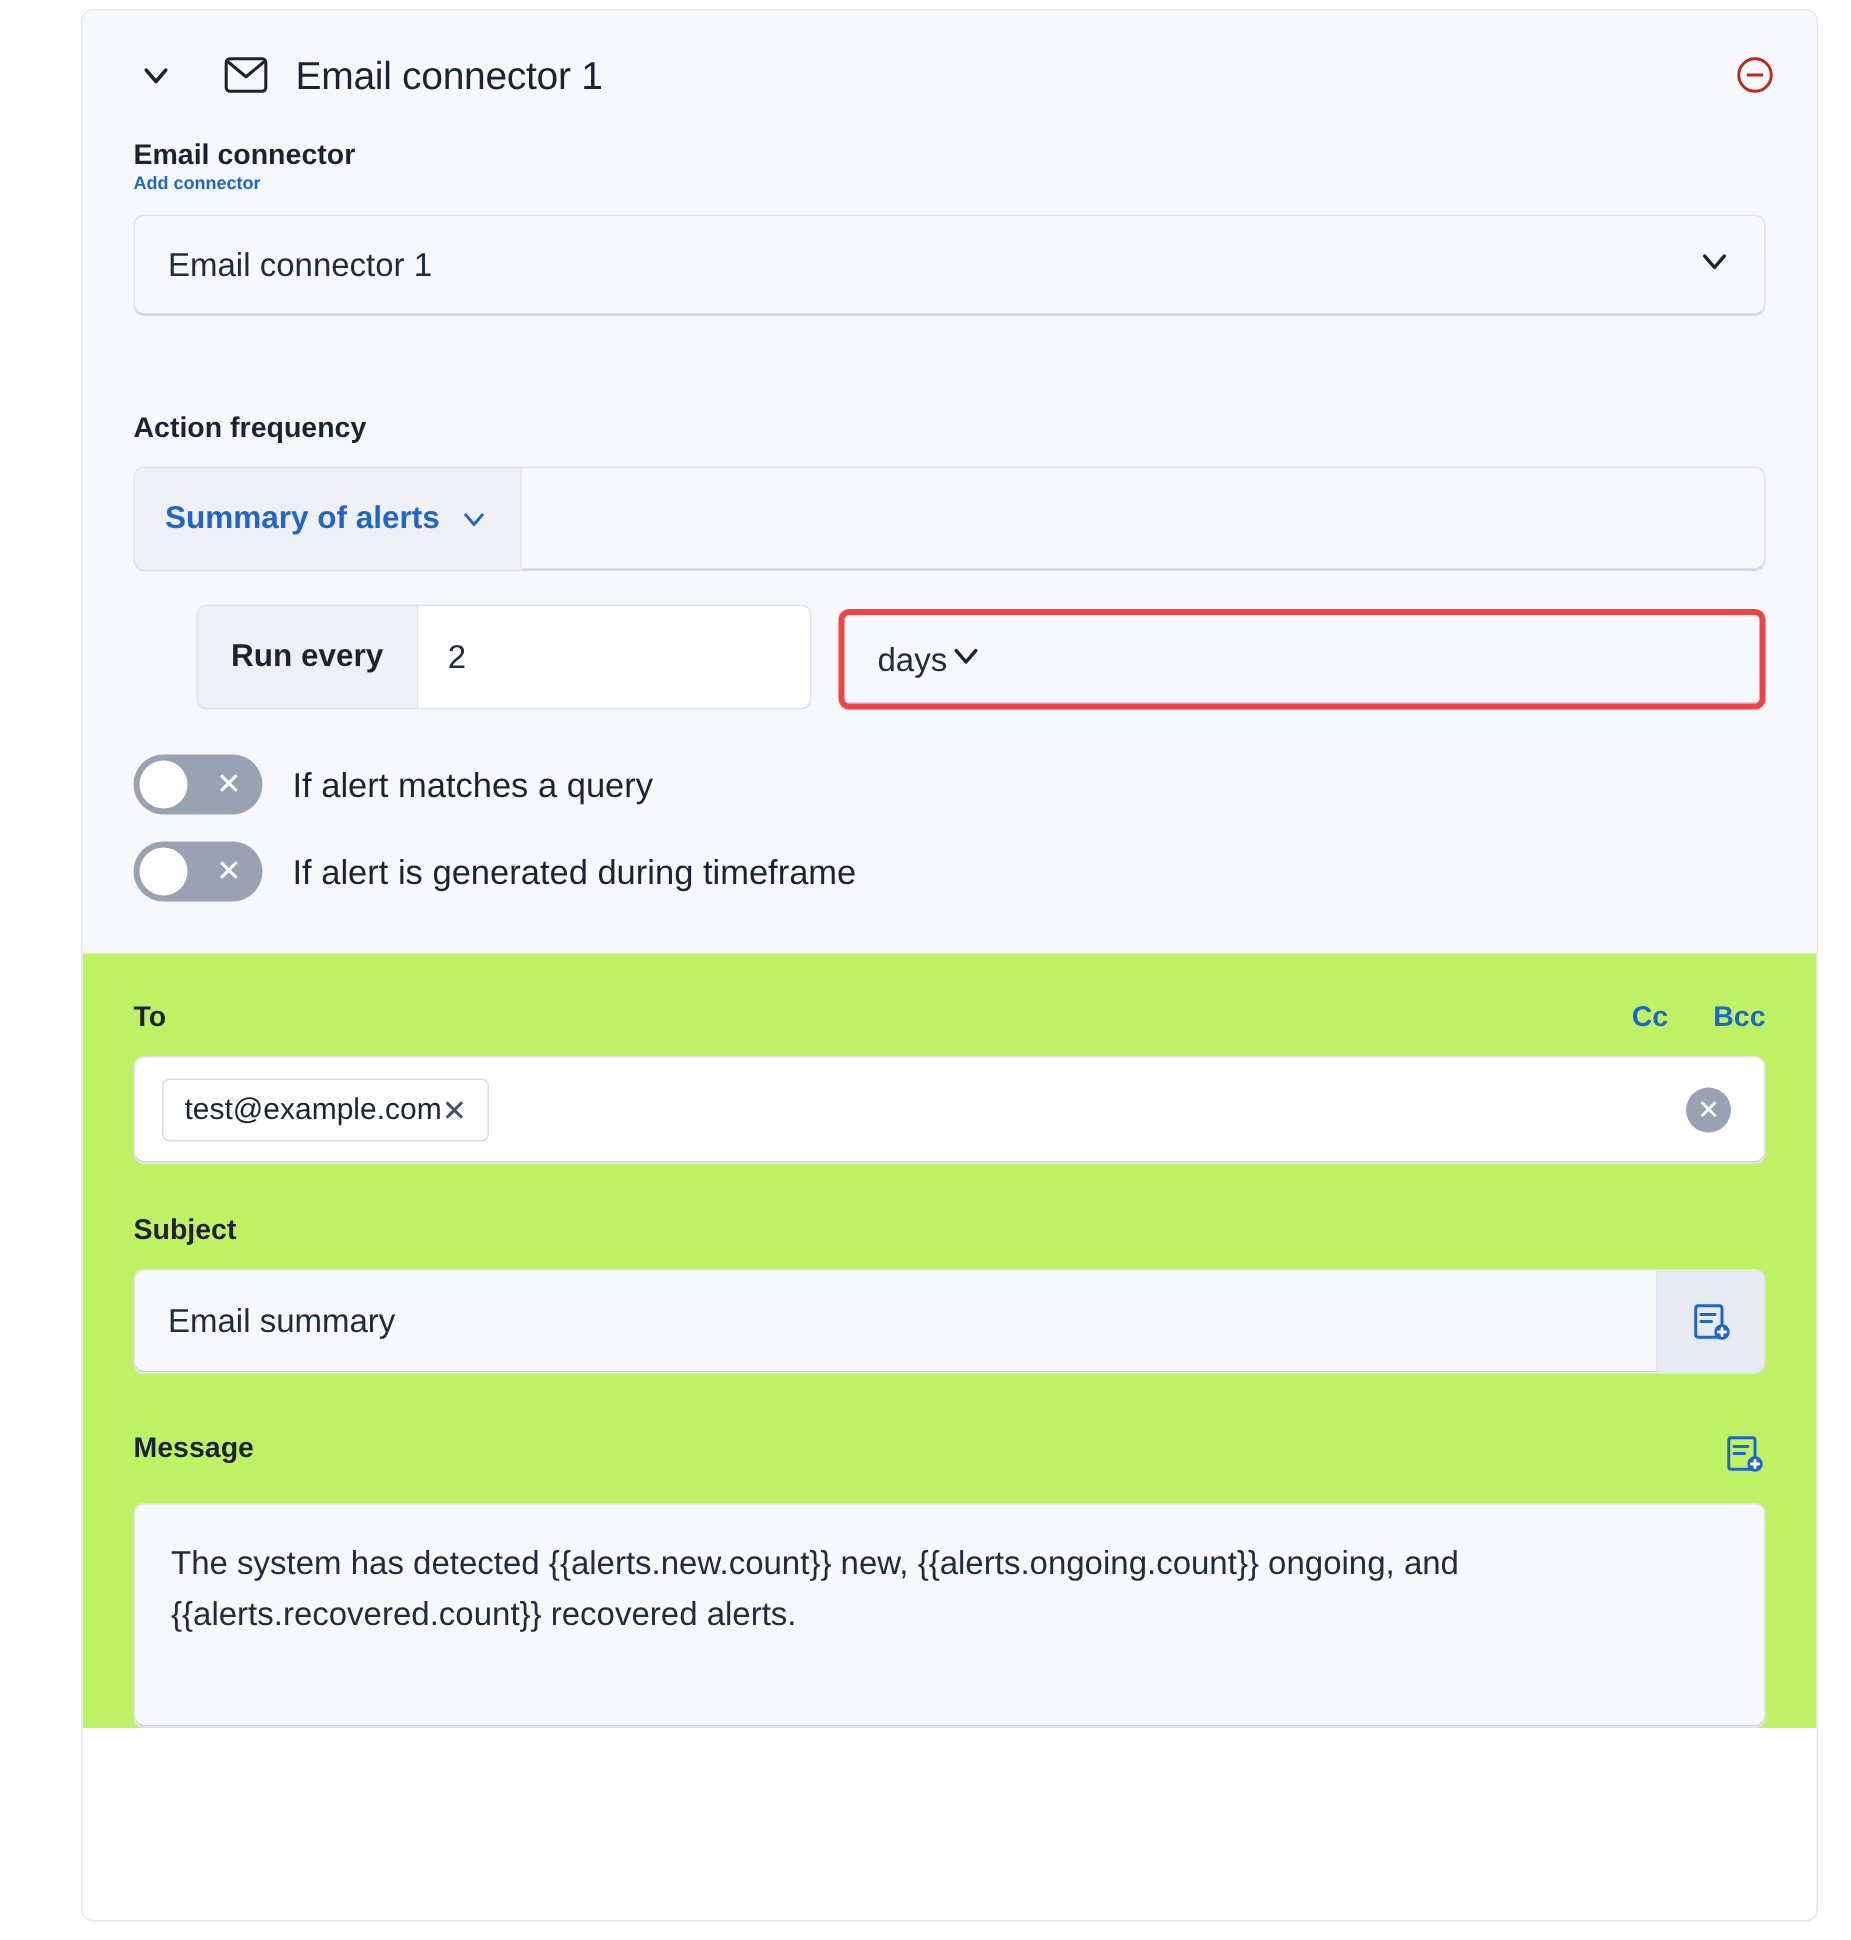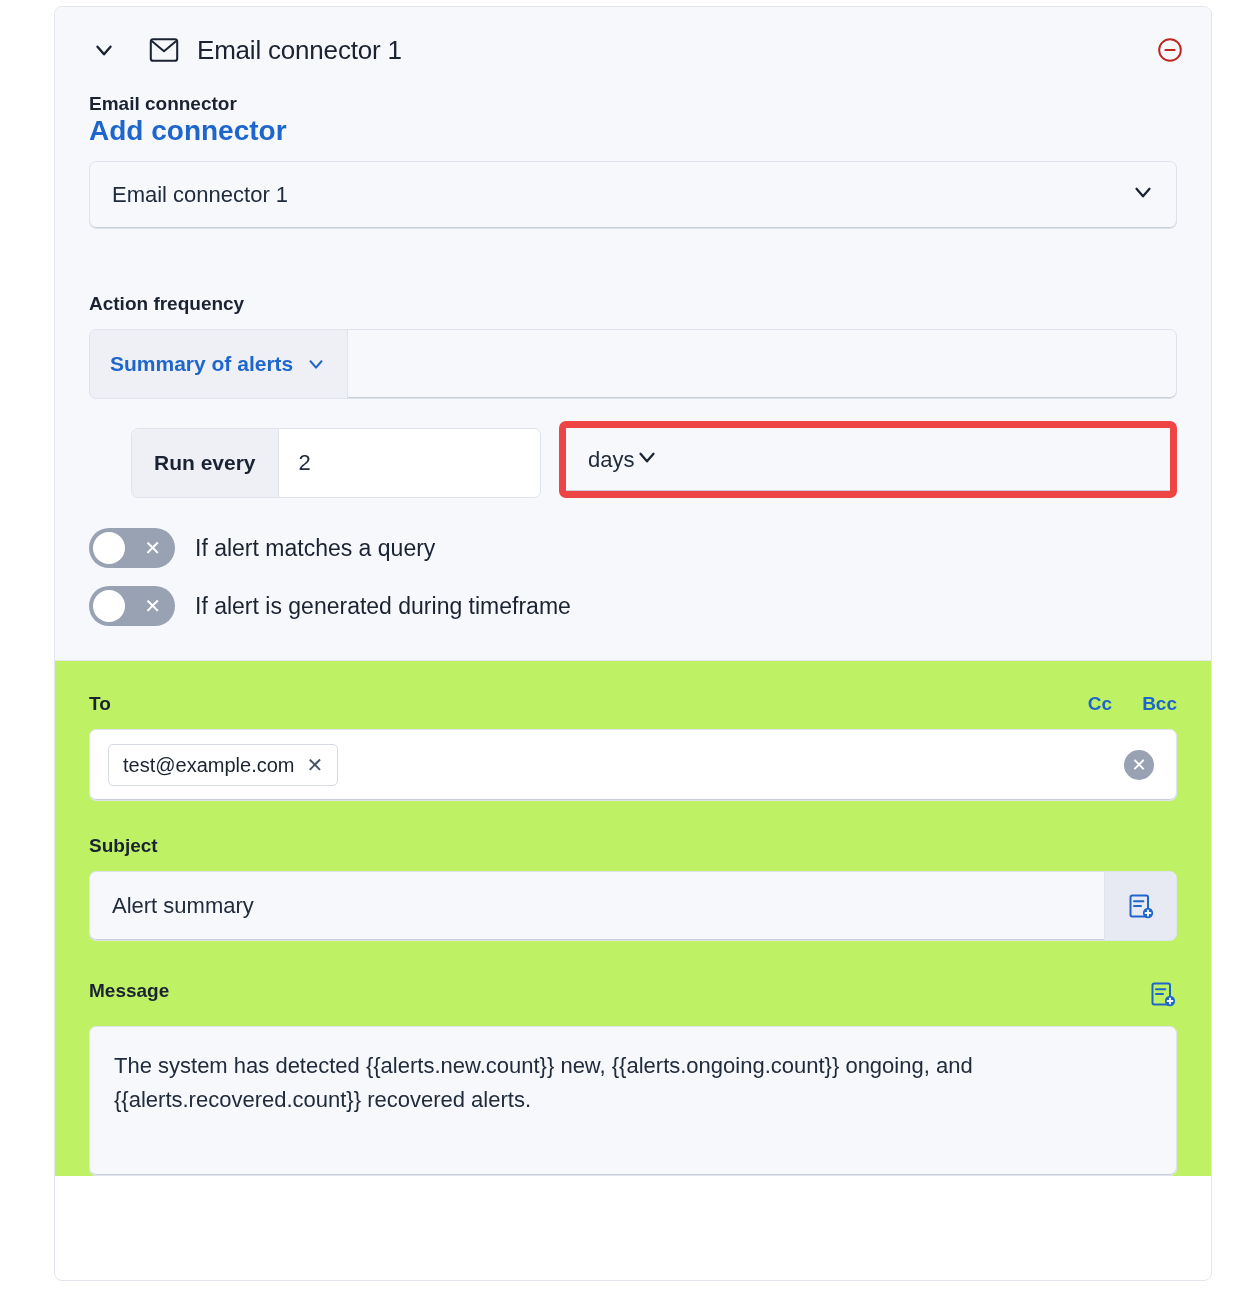--- a/index.html
+++ b/index.html
@@ -77,21 +77,21 @@
     justify-content: space-between;
     margin-bottom: 14px;
     flex-direction: column;
   }
   .field-label {
     font-size: 19px;
     font-weight: bold;
     color: #1b2332;
   }
   .link {
-    font-size: 28px;
+    font-size: 12px;
     color: #1e66cc;
     font-weight: bold;
     cursor: pointer;
   }
 
   .select-box {
     height: 68px;
     background: #f7f8fc;
     border: 1px solid #dfe3ec;
     border-radius: 7px;
@@ -178,23 +178,23 @@
     flex: 1;
     display: flex;
     align-items: center;
     padding: 0 20px;
     font-size: 22px;
     color: #202b3c;
     background: #ffffff;
   }
   .unit-select {
     flex: 1;
-    height: 77px;
-    background: #f7f8fc;
-    border: 7px solid #ef4444;
+    height: 67px;
+    background: #f7f8fc;
+    border: 4px solid #ef4444;
     border-radius: 7px;
     display: flex;
     align-items: center;
     padding: 0 22px;
     font-size: 22px;
     color: #202b3c;
     position: relative;
     cursor: pointer;
     box-shadow: inset 0 -1px 0 0 #c9ced8;
   }
@@ -262,21 +262,20 @@
     background: #ffffff;
     display: flex;
     align-items: center;
     padding: 0 18px;
     position: relative;
     box-shadow: inset 0 -1px 0 0 #c9ced8;
   }
   .pill {
     display: inline-flex;
     align-items: center;
-    gap: 12px;
     height: 42px;
     padding: 0 14px;
     border: 1px solid #d7dbe4;
     border-radius: 5px;
     background: #ffffff;
     font-size: 20px;
     color: #1b2332;
   }
   .pill .x { cursor: pointer; color: #46526a; font-size: 20px; }
   .clear-circle {
@@ -442,21 +441,21 @@
       <span class="pill">
         <span>test@example.com</span>
         <span class="x">✕</span>
       </span>
       <span class="clear-circle">✕</span>
     </div>
 
     <div class="field-label" style="margin-top:34px; margin-bottom:14px;">Subject</div>
 
     <div class="subject-wrap">
-      <div class="subject-input">Alert summary</div>
+      <div class="subject-input">Email summary</div>
       <div class="subject-addon">
         <svg width="28" height="28" viewBox="0 0 24 24" fill="none" stroke="#1e66cc" stroke-width="1.7" stroke-linecap="round">
             <rect x="3" y="3" width="15" height="18" rx="1.5"></rect>
             <line x1="6" y1="8" x2="14" y2="8"></line>
             <line x1="6" y1="12" x2="12" y2="12"></line>
             <circle cx="18" cy="18" r="4.4" fill="#1e66cc" stroke="none"></circle>
             <line x1="18" y1="15.9" x2="18" y2="20.1" stroke="#ffffff" stroke-width="1.6"></line>
             <line x1="15.9" y1="18" x2="20.1" y2="18" stroke="#ffffff" stroke-width="1.6"></line>
           </svg>
       </div>

